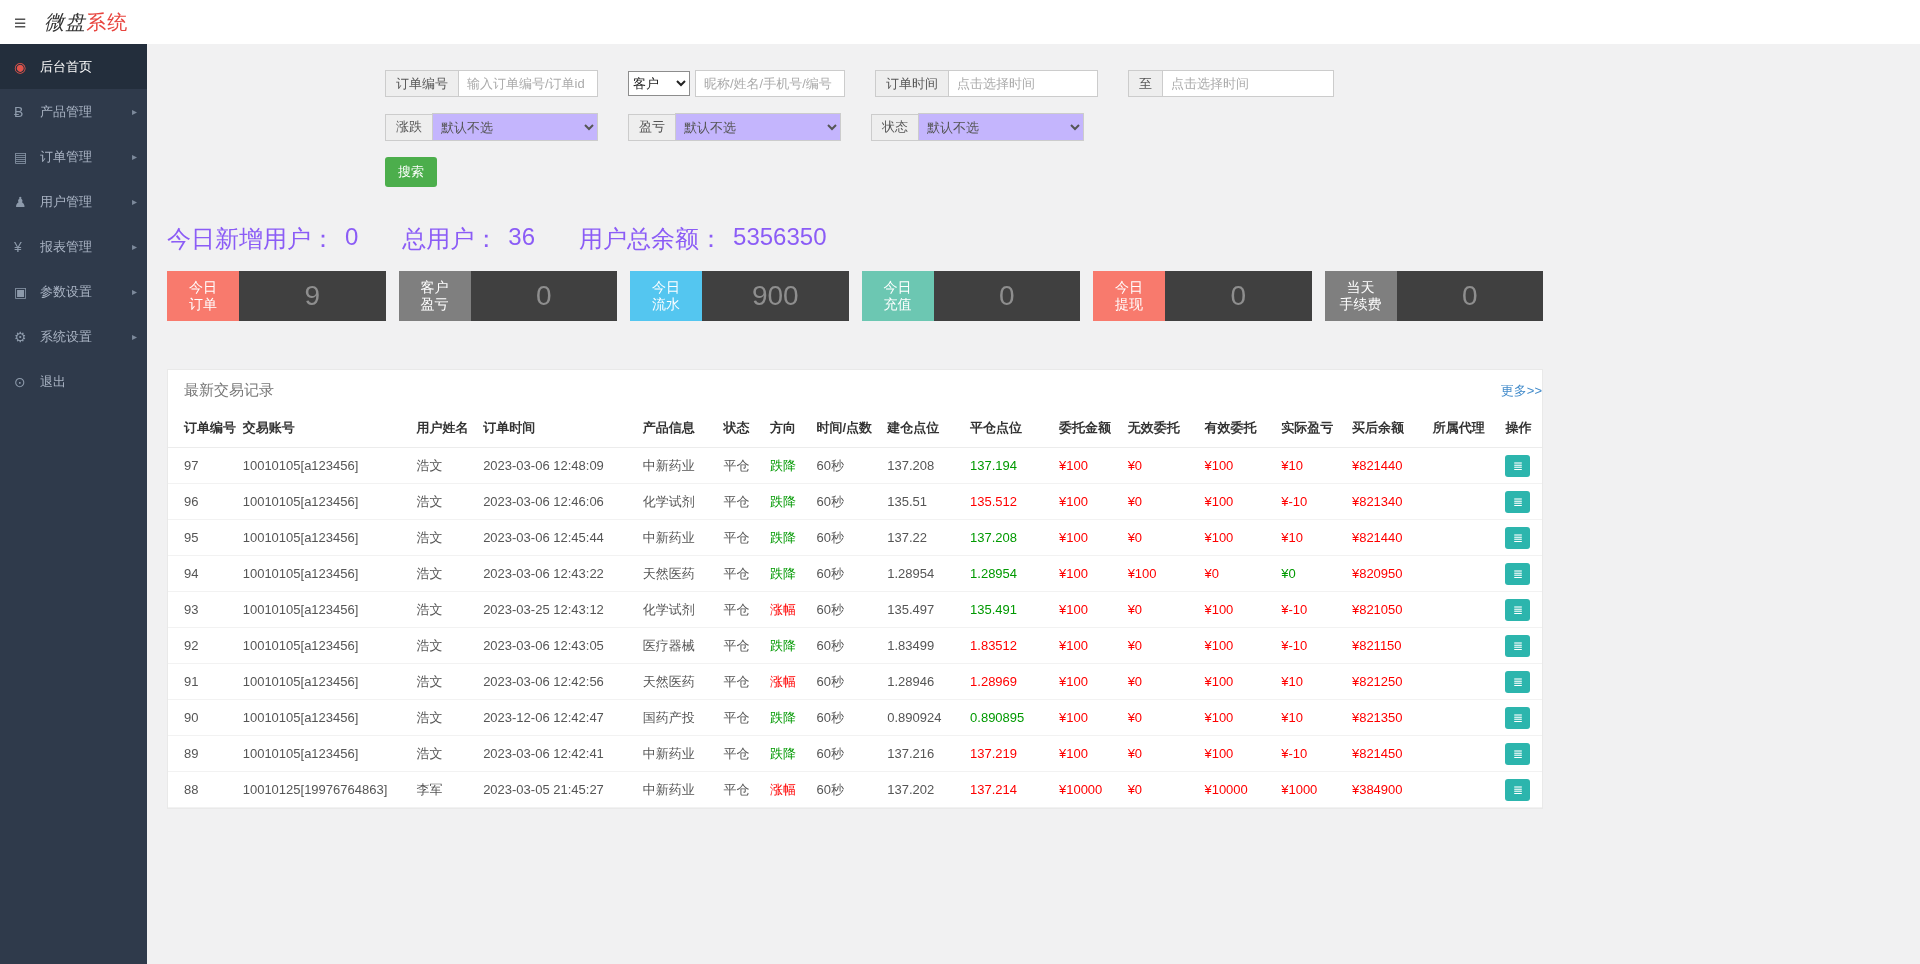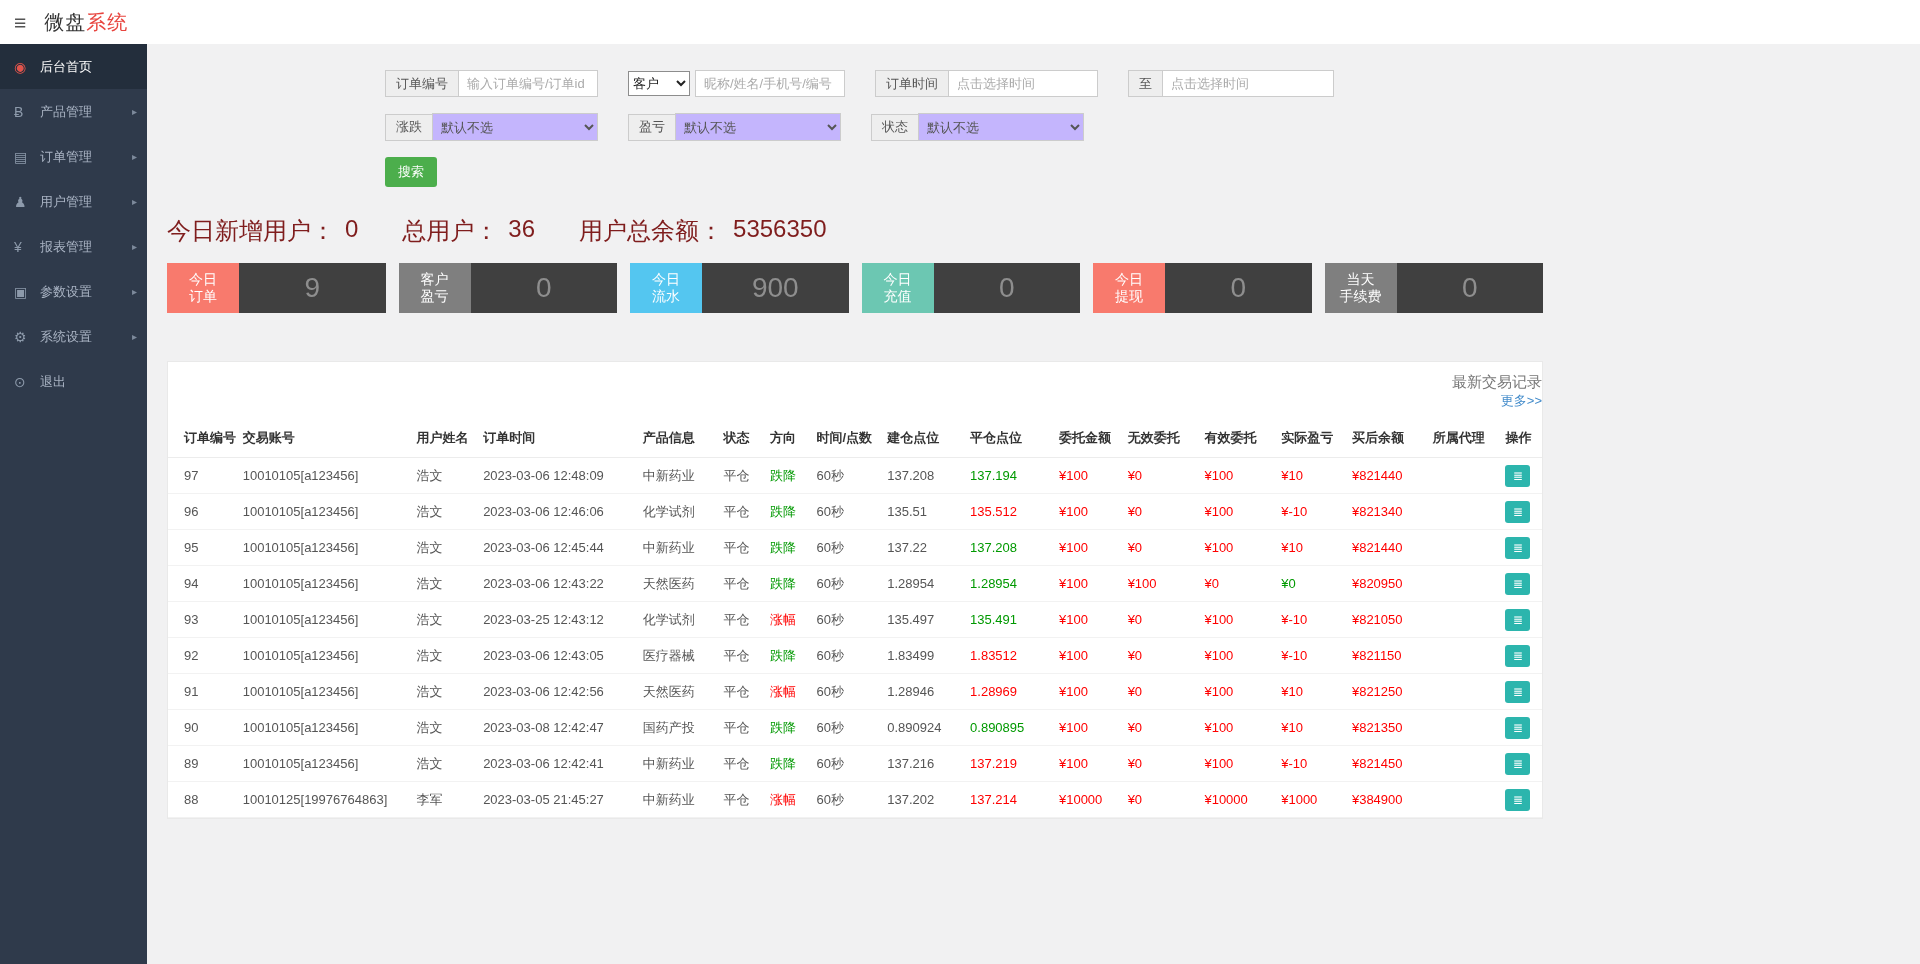--- a/index.html
+++ b/index.html
@@ -13,21 +13,21 @@
     font-family: "Liberation Sans", "DejaVu Sans", sans-serif;
   }
 
   
   .topbar {
     position: absolute; top: 0; left: 0; right: 0; height: 44px;
     background: #ffffff; display: flex; align-items: center; padding: 0 14px; z-index: 5;
   }
   .menu-icon { font-size: 21px; color: #555; cursor: pointer; line-height: 1; }
   .brand { margin-left: 18px; font-size: 20px; letter-spacing: 1px; }
-  .brand .p1 { color: #333; }
+  .brand .p1 { color: #333; font-style: italic; }
   .brand .p2 { color: #e8453f; }
 
   
   .sidebar {
     position: absolute; top: 44px; left: 0; bottom: 0; width: 147px;
     background: #2f3a4b;
   }
   .sidebar-item {
     display: flex; align-items: center; height: 45px;
     padding: 0 10px 0 14px; color: #aab4c4; font-size: 13px; cursor: pointer;
@@ -67,21 +67,21 @@
   .fselect {
     height: 28px; width: 166px; border: 1px solid #cccccc; background: #c4b5fd;
     font-size: 13px; color: #555; padding: 0 4px; outline: none;
   }
   .search-btn {
     display: inline-block; border: none; background: #4cae4c; color: #fff;
     font-size: 13px; padding: 6px 13px; border-radius: 3px; cursor: pointer;
   }
 
   
-  .stats { margin-top: 28px; display: flex; align-items: baseline; font-size: 24px; color: #7f1d1d; }
+  .stats { margin-top: 36px; display: flex; align-items: baseline; font-size: 24px; color: #8b5cf6; }
   .stat { display: flex; margin-right: 44px; }
   .stat .v { margin-left: 10px; }
 
   
   .cards { display: flex; gap: 13px; margin-top: 16px; }
   .card { flex: 1; height: 50px; display: flex; background: #404040; }
   .card-tag {
     width: 72px; display: flex; flex-direction: column; justify-content: center;
     align-items: center; color: #fff; font-size: 14px; line-height: 17px; flex-shrink: 0;
   }
@@ -89,21 +89,21 @@
   .tag-gray   { background: #7f7f7f; }
   .tag-blue   { background: #54c6f0; }
   .tag-teal   { background: #6cc7b2; }
   .card-val {
     flex: 1; display: flex; align-items: center; justify-content: center;
     font-size: 28px; color: #8e8e8e;
   }
 
   
   .panel { margin-top: 48px; background: #ffffff; border: 1px solid #e9e9e9; }
-  .panel-head { display: flex; justify-content: space-between; align-items: flex-end; padding: 11px 0 9px 16px; flex-direction: column; }
+  .panel-head { display: flex; justify-content: space-between; align-items: center; padding: 11px 0 9px 16px; }
   .panel-title { font-size: 15px; color: #777; }
   .more-link { font-size: 13px; color: #428bca; cursor: pointer; text-decoration: none; }
 
   table { width: 100%; border-collapse: collapse; table-layout: fixed; }
   thead th {
     text-align: left; font-size: 13px; color: #333; font-weight: bold;
     padding: 10px 6px; border-bottom: 1px solid #ececec; white-space: nowrap; overflow: hidden;
   }
   tbody td {
     font-size: 13px; color: #555; padding: 0 6px; height: 36px;
@@ -471,21 +471,21 @@
               <td>
                 <button class="op-btn">
                   <span class="op-icon">≣</span>
                 </button>
               </td>
             </tr>
             <tr>
               <td>90</td>
               <td>10010105[a123456]</td>
               <td>浩文</td>
-              <td>2023-03-08 12:42:47</td>
+              <td>2023-12-06 12:42:47</td>
               <td>国药产投</td>
               <td>平仓</td>
               <td><span class="t-green">跌降</span></td>
               <td>60秒</td>
               <td>0.890924</td>
               <td><span class="t-green">0.890895</span></td>
               <td><span class="t-red">¥100</span></td>
               <td><span class="t-red">¥0</span></td>
               <td><span class="t-red">¥100</span></td>
               <td><span class="t-red">¥10</span></td>

